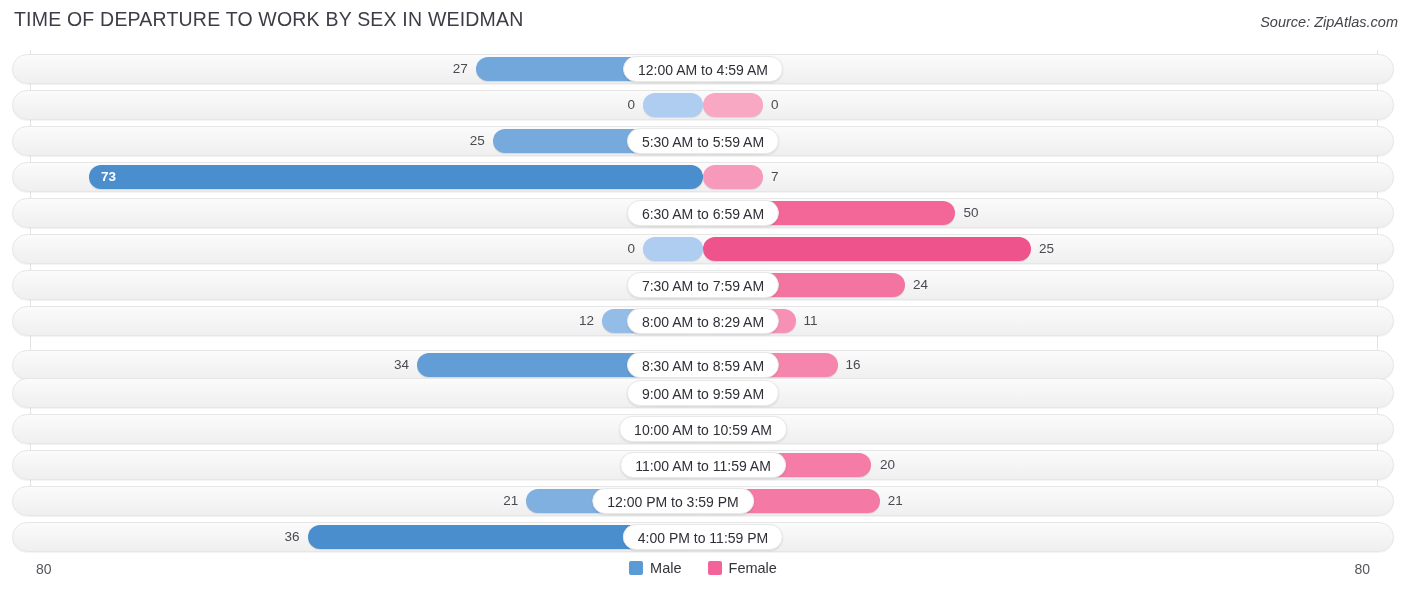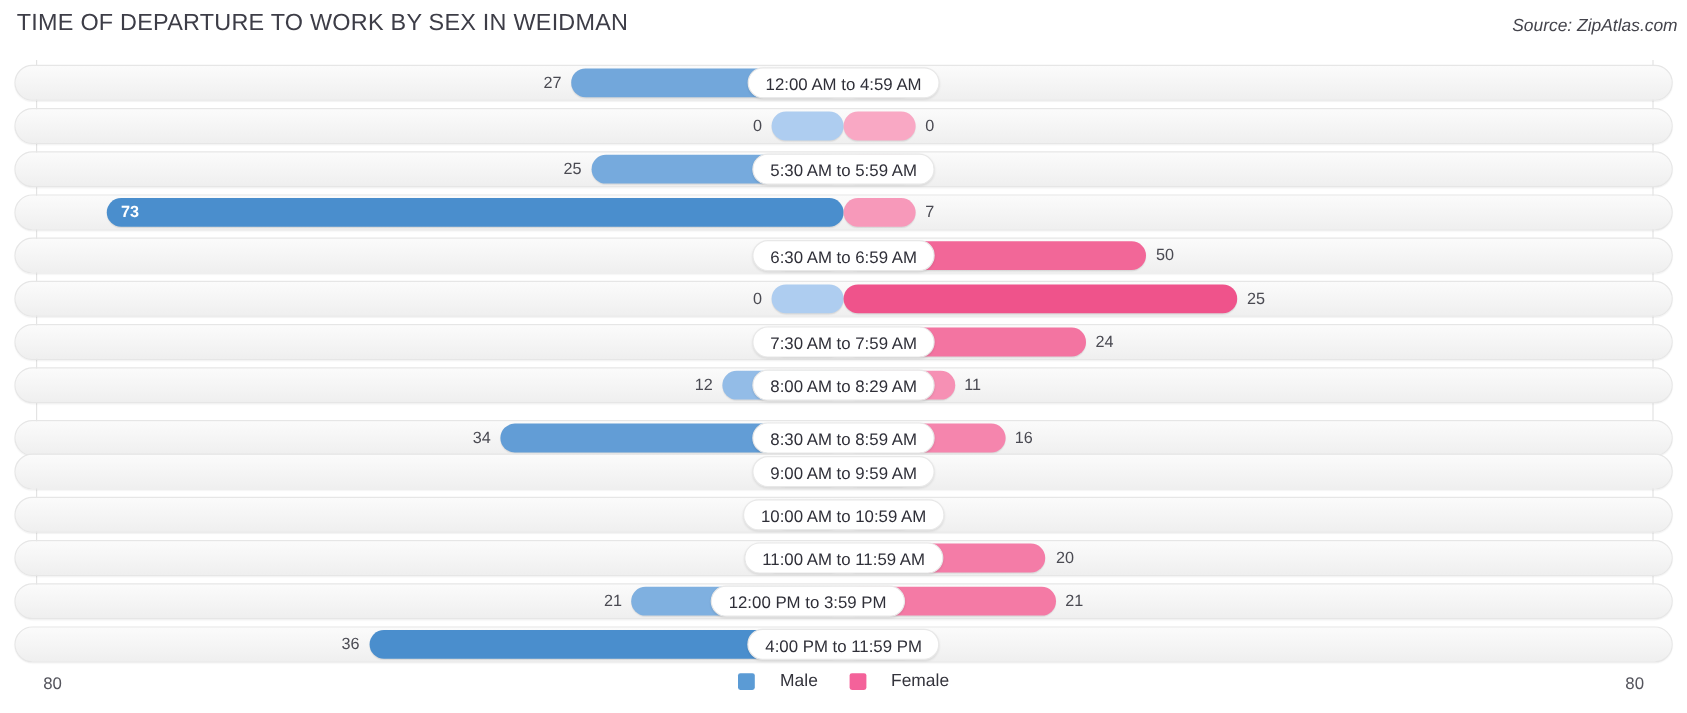--- a/index.html
+++ b/index.html
@@ -66,21 +66,21 @@
   }
   
   #footer{position:absolute;left:0;top:555px;width:1406px;height:39px;}
   .axis-label{position:absolute;top:6px;font-size:14px;color:#55555d;}
   #axis-left{left:36px;}
   #axis-right{right:36px;}
   #legend{
     position:absolute;left:0;right:0;top:5px;
     display:flex;justify-content:center;align-items:center;gap:26px;
   }
-  .legend-item{display:flex;align-items:center;gap:21px;}
+  .legend-item{display:flex;align-items:center;gap:7px;}
   .legend-swatch{width:14px;height:14px;border-radius:2px;display:block;}
   .legend-label{font-size:14.5px;color:#33333b;}
 </style>
 </head>
 <body>
 
 <div id="header">
   <div id="chart-title">TIME OF DEPARTURE TO WORK BY SEX IN WEIDMAN</div>
   <div id="source">Source: ZipAtlas.com</div>
 </div>

